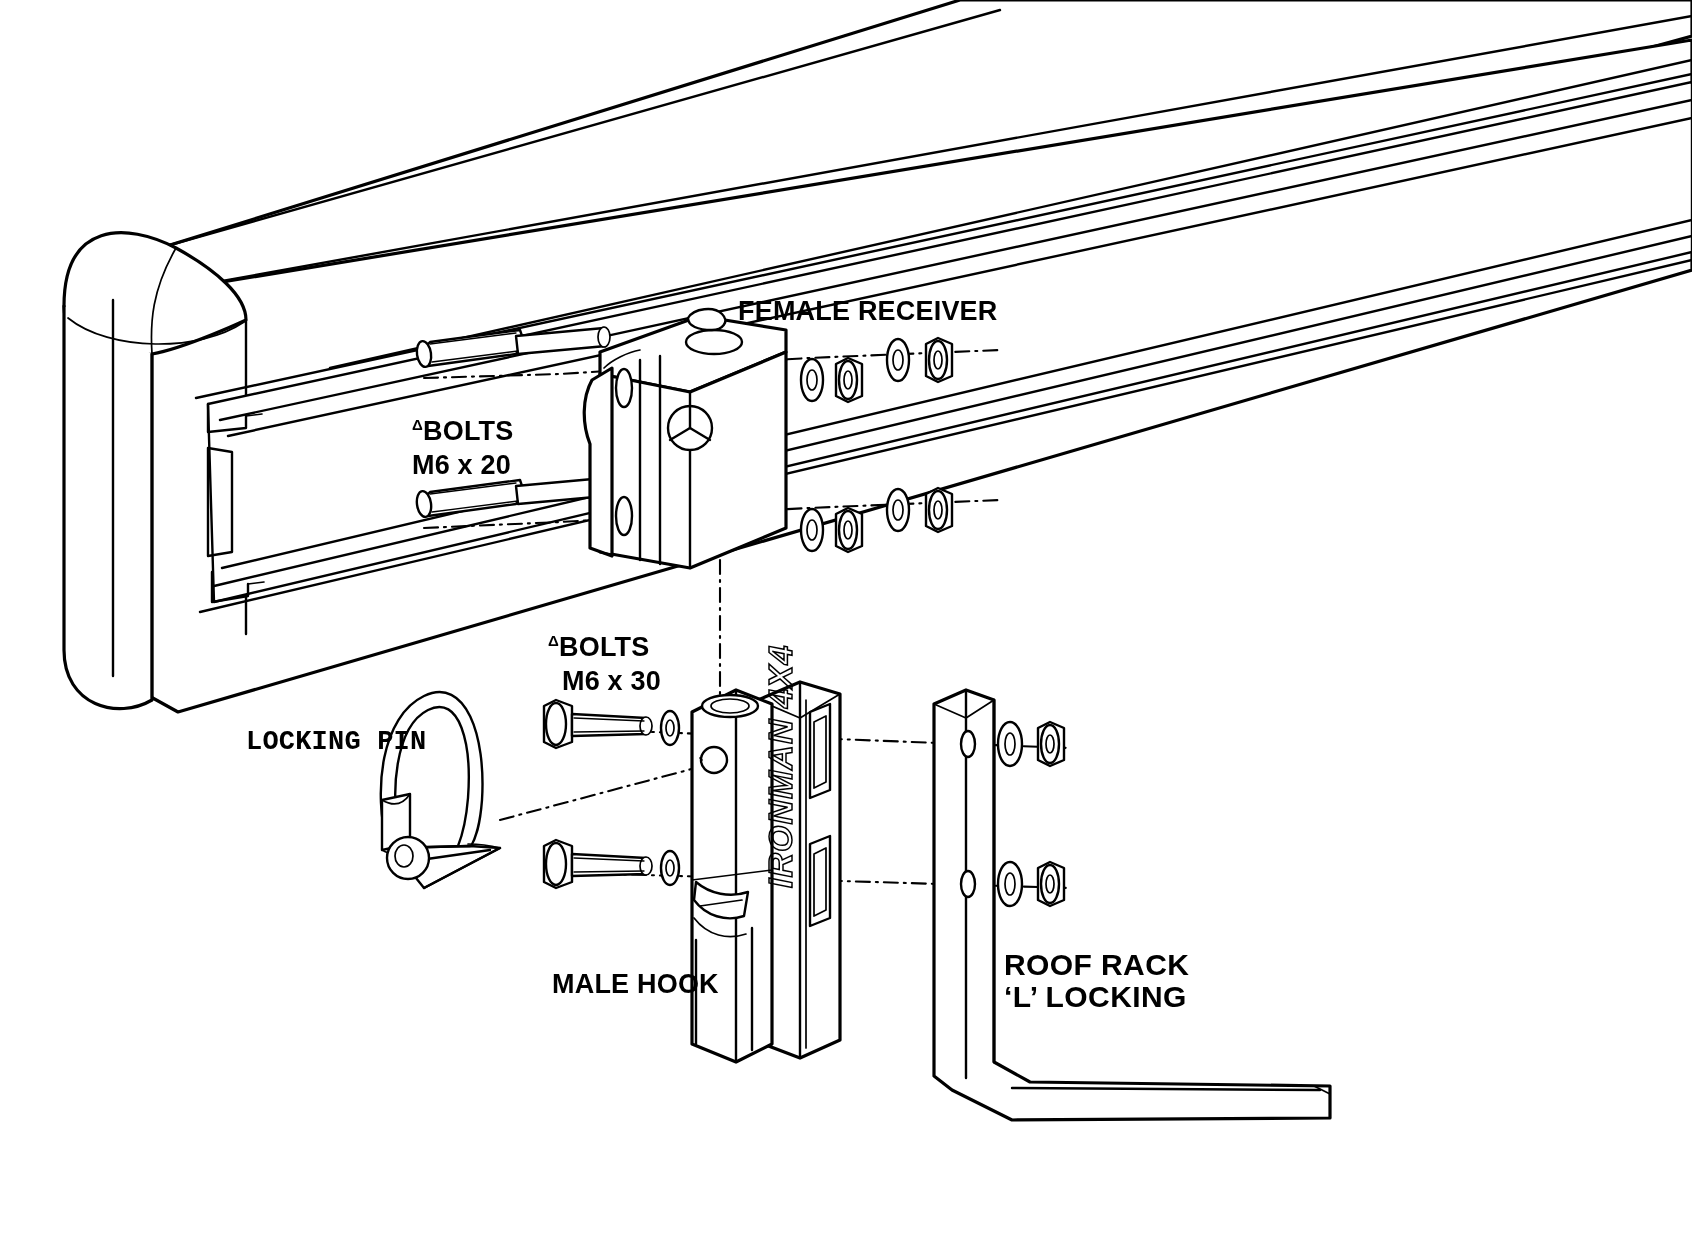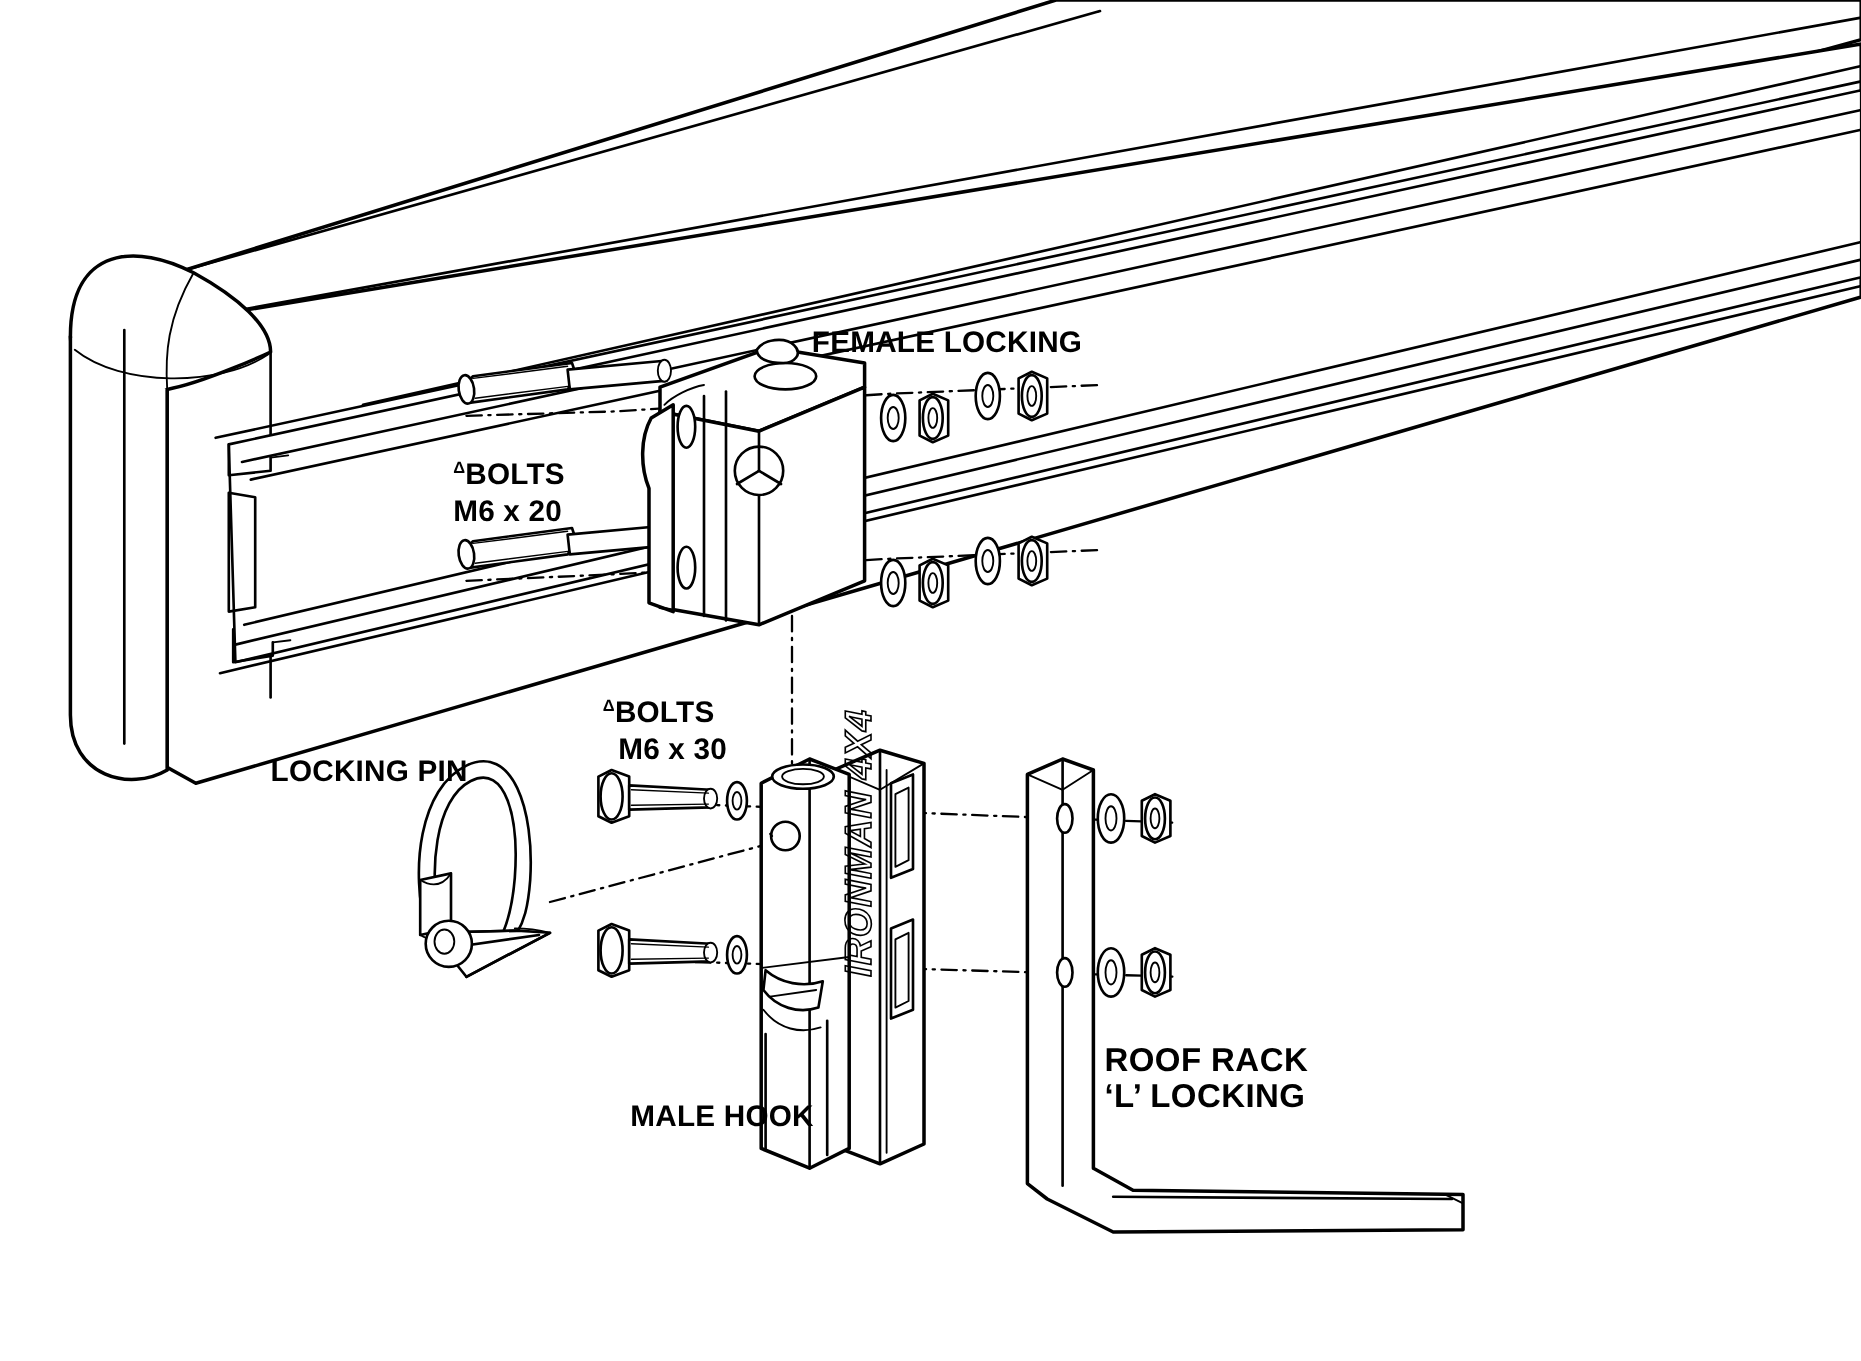--- a/index.html
+++ b/index.html
@@ -268,28 +268,28 @@
     <ellipse class="fw w1" cx="1010" cy="884" rx="12" ry="22"></ellipse>
     <ellipse class="fw wt" cx="1010" cy="884" rx="5" ry="11"></ellipse>
   </g>
   <g>
     <path class="fw w1" d="M 1038 868 L 1050 862 L 1064 868 L 1064 900 L 1050 906 L 1038 900 Z"></path>
     <ellipse class="fw w1" cx="1050" cy="884" rx="9" ry="19"></ellipse>
     <ellipse class="fw wt" cx="1050" cy="884" rx="4" ry="9"></ellipse>
   </g>
 </svg>
 
-<div class="lbl sz1" style="left:738px; top:296px;">FEMALE LOCKING</div>
+<div class="lbl sz1" style="left:738px; top:296px;">FEMALE RECEIVER</div>
 
 <div class="lbl sz1" style="left:412px; top:416px;"><span class="tri">Δ</span><span>BOLTS</span></div>
 <div class="lbl sz1" style="left:412px; top:450px;">M6 x 20</div>
 
 <div class="lbl sz1" style="left:548px; top:632px;"><span class="tri">Δ</span><span>BOLTS</span></div>
 <div class="lbl sz1" style="left:548px; top:666px;margin-left:14px;">M6 x 30</div>
 
-<div class="lbl sz1" style="left:246px; top:686px;">LOCKING PIN</div>
-
-<div class="lbl sz1" style="left:552px; top:1000px;margin-left:21px;">MALE HOOK</div>
+<div class="lbl sz1" style="left:246px; top:727px;font-family:Liberation Mono, monospace;">LOCKING PIN</div>
+
+<div class="lbl sz1" style="left:552px; top:969px;">MALE HOOK</div>
 
 <div class="lbl sz2" style="left:1004px; top:948px;">ROOF RACK</div>
 <div class="lbl sz2" style="left:1004px; top:980px;">‘L’ LOCKING</div>
 
 </div>
 
 </body></html>

